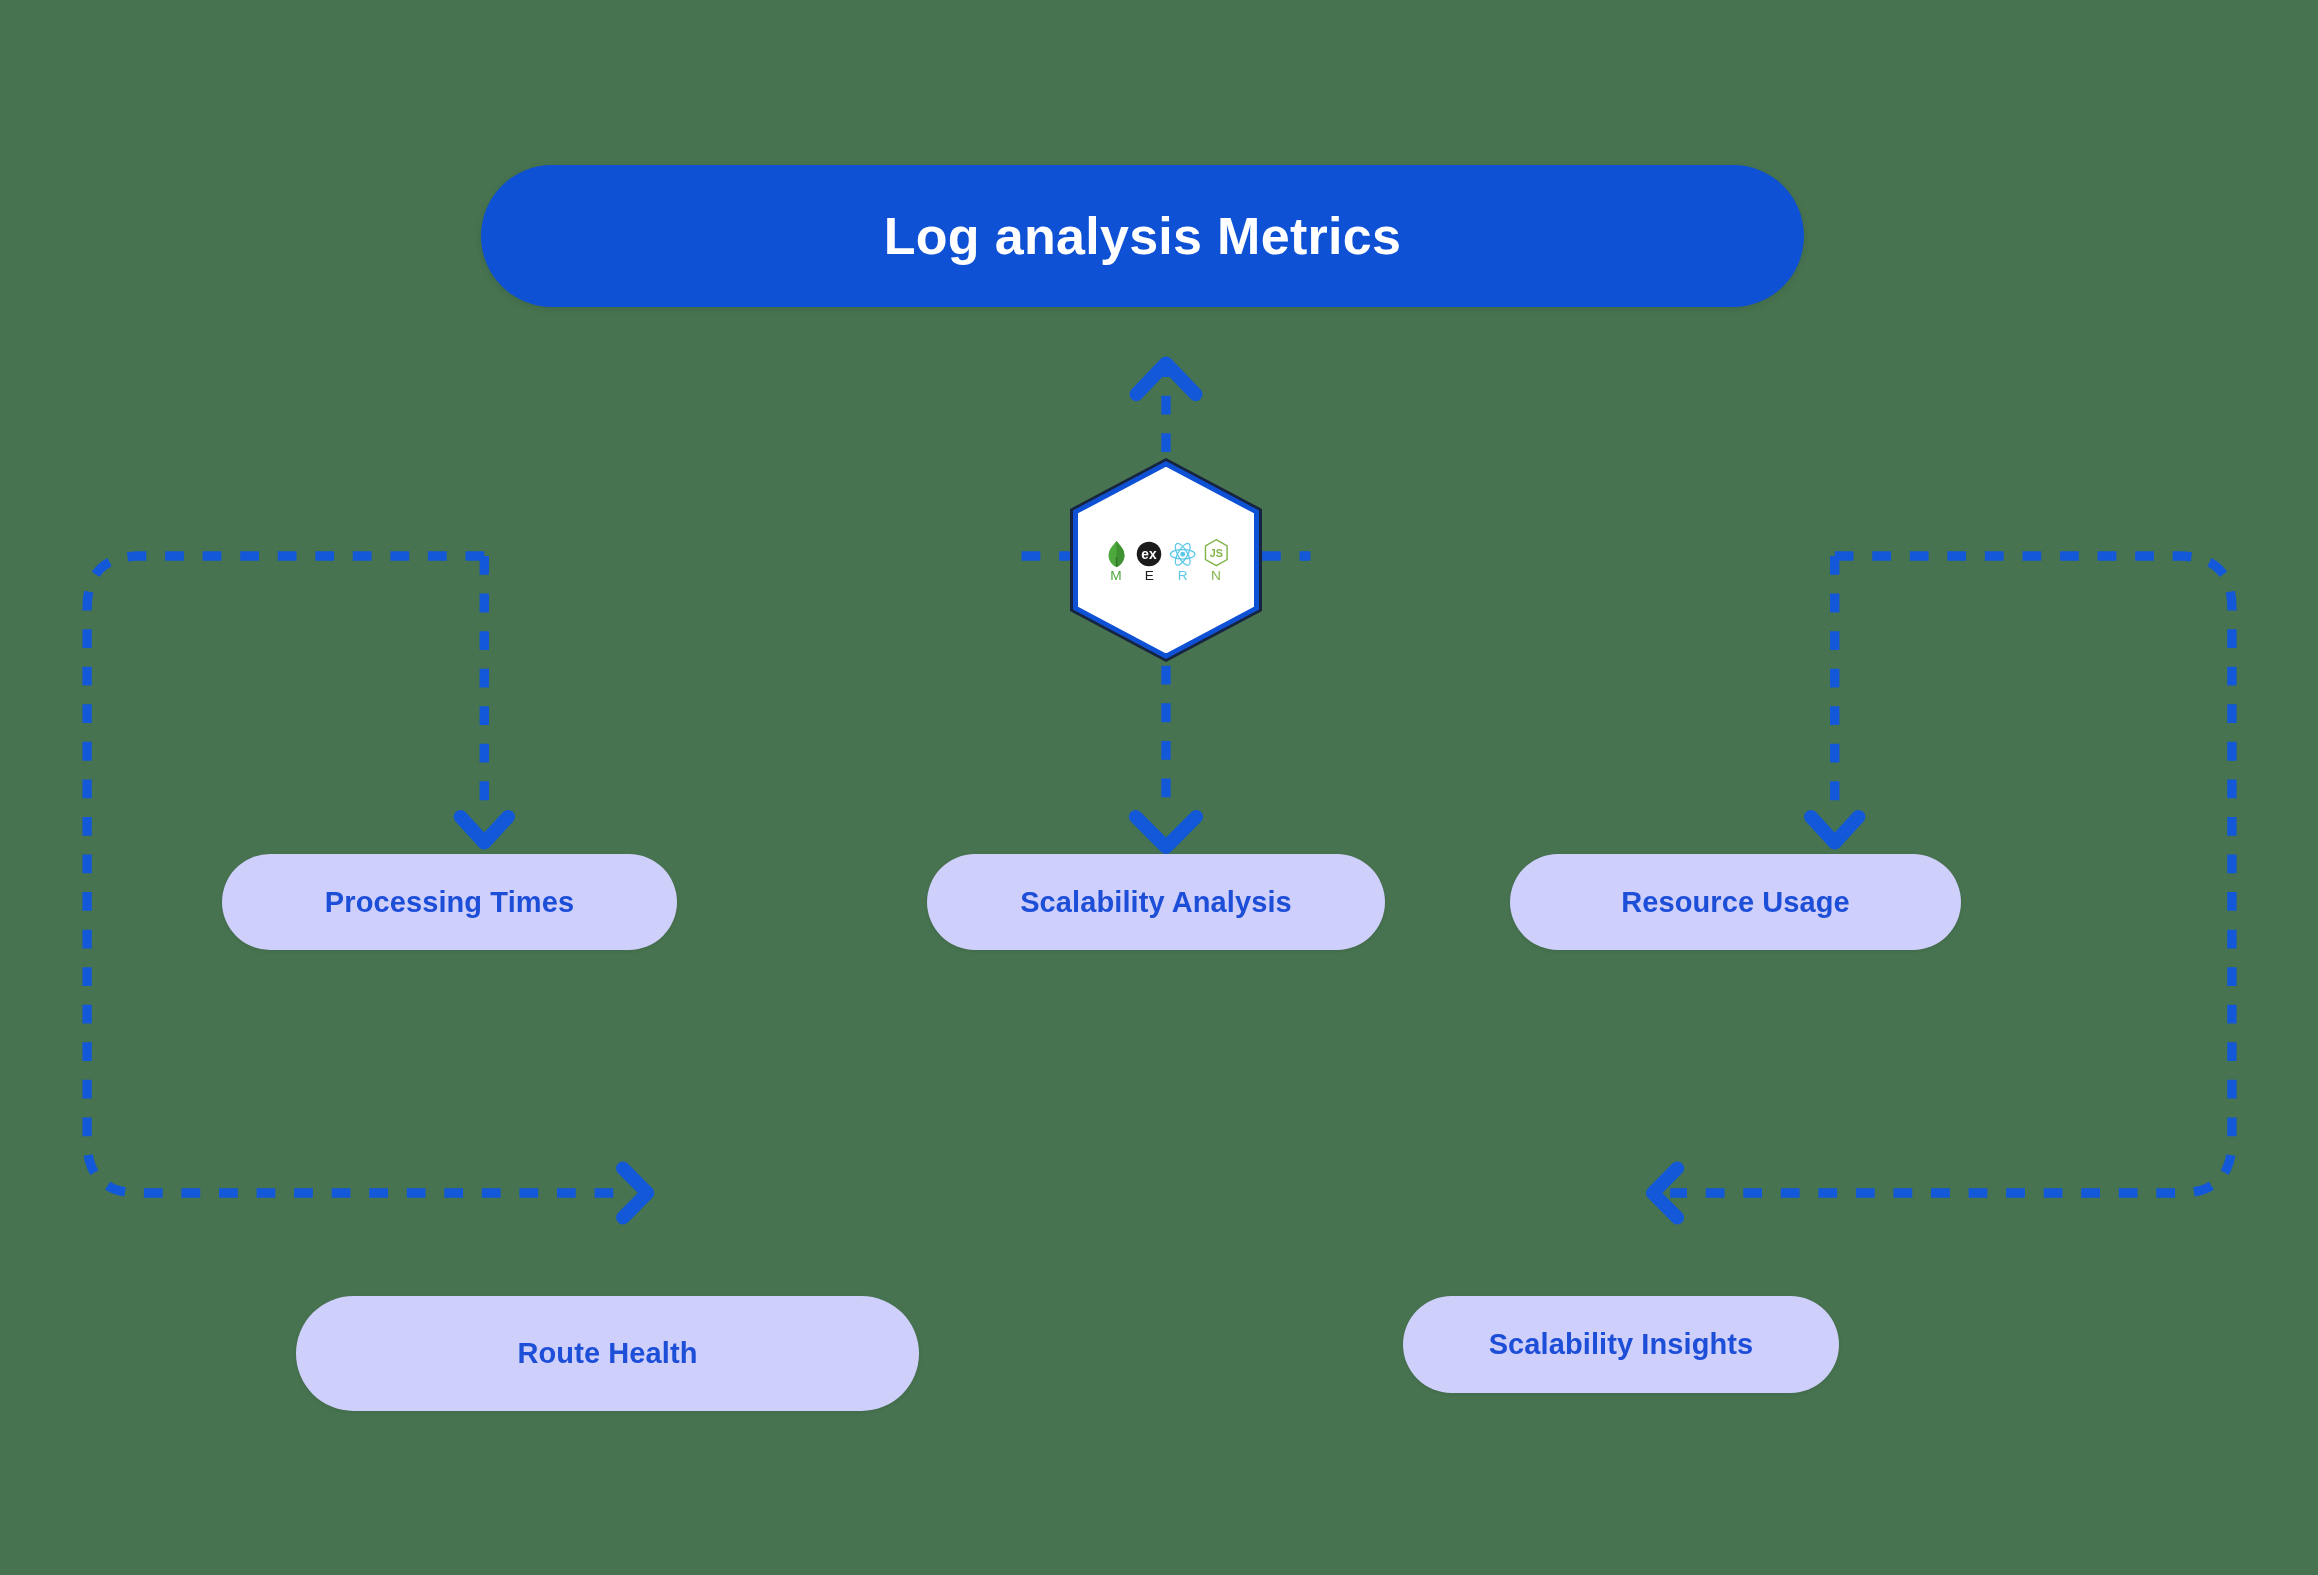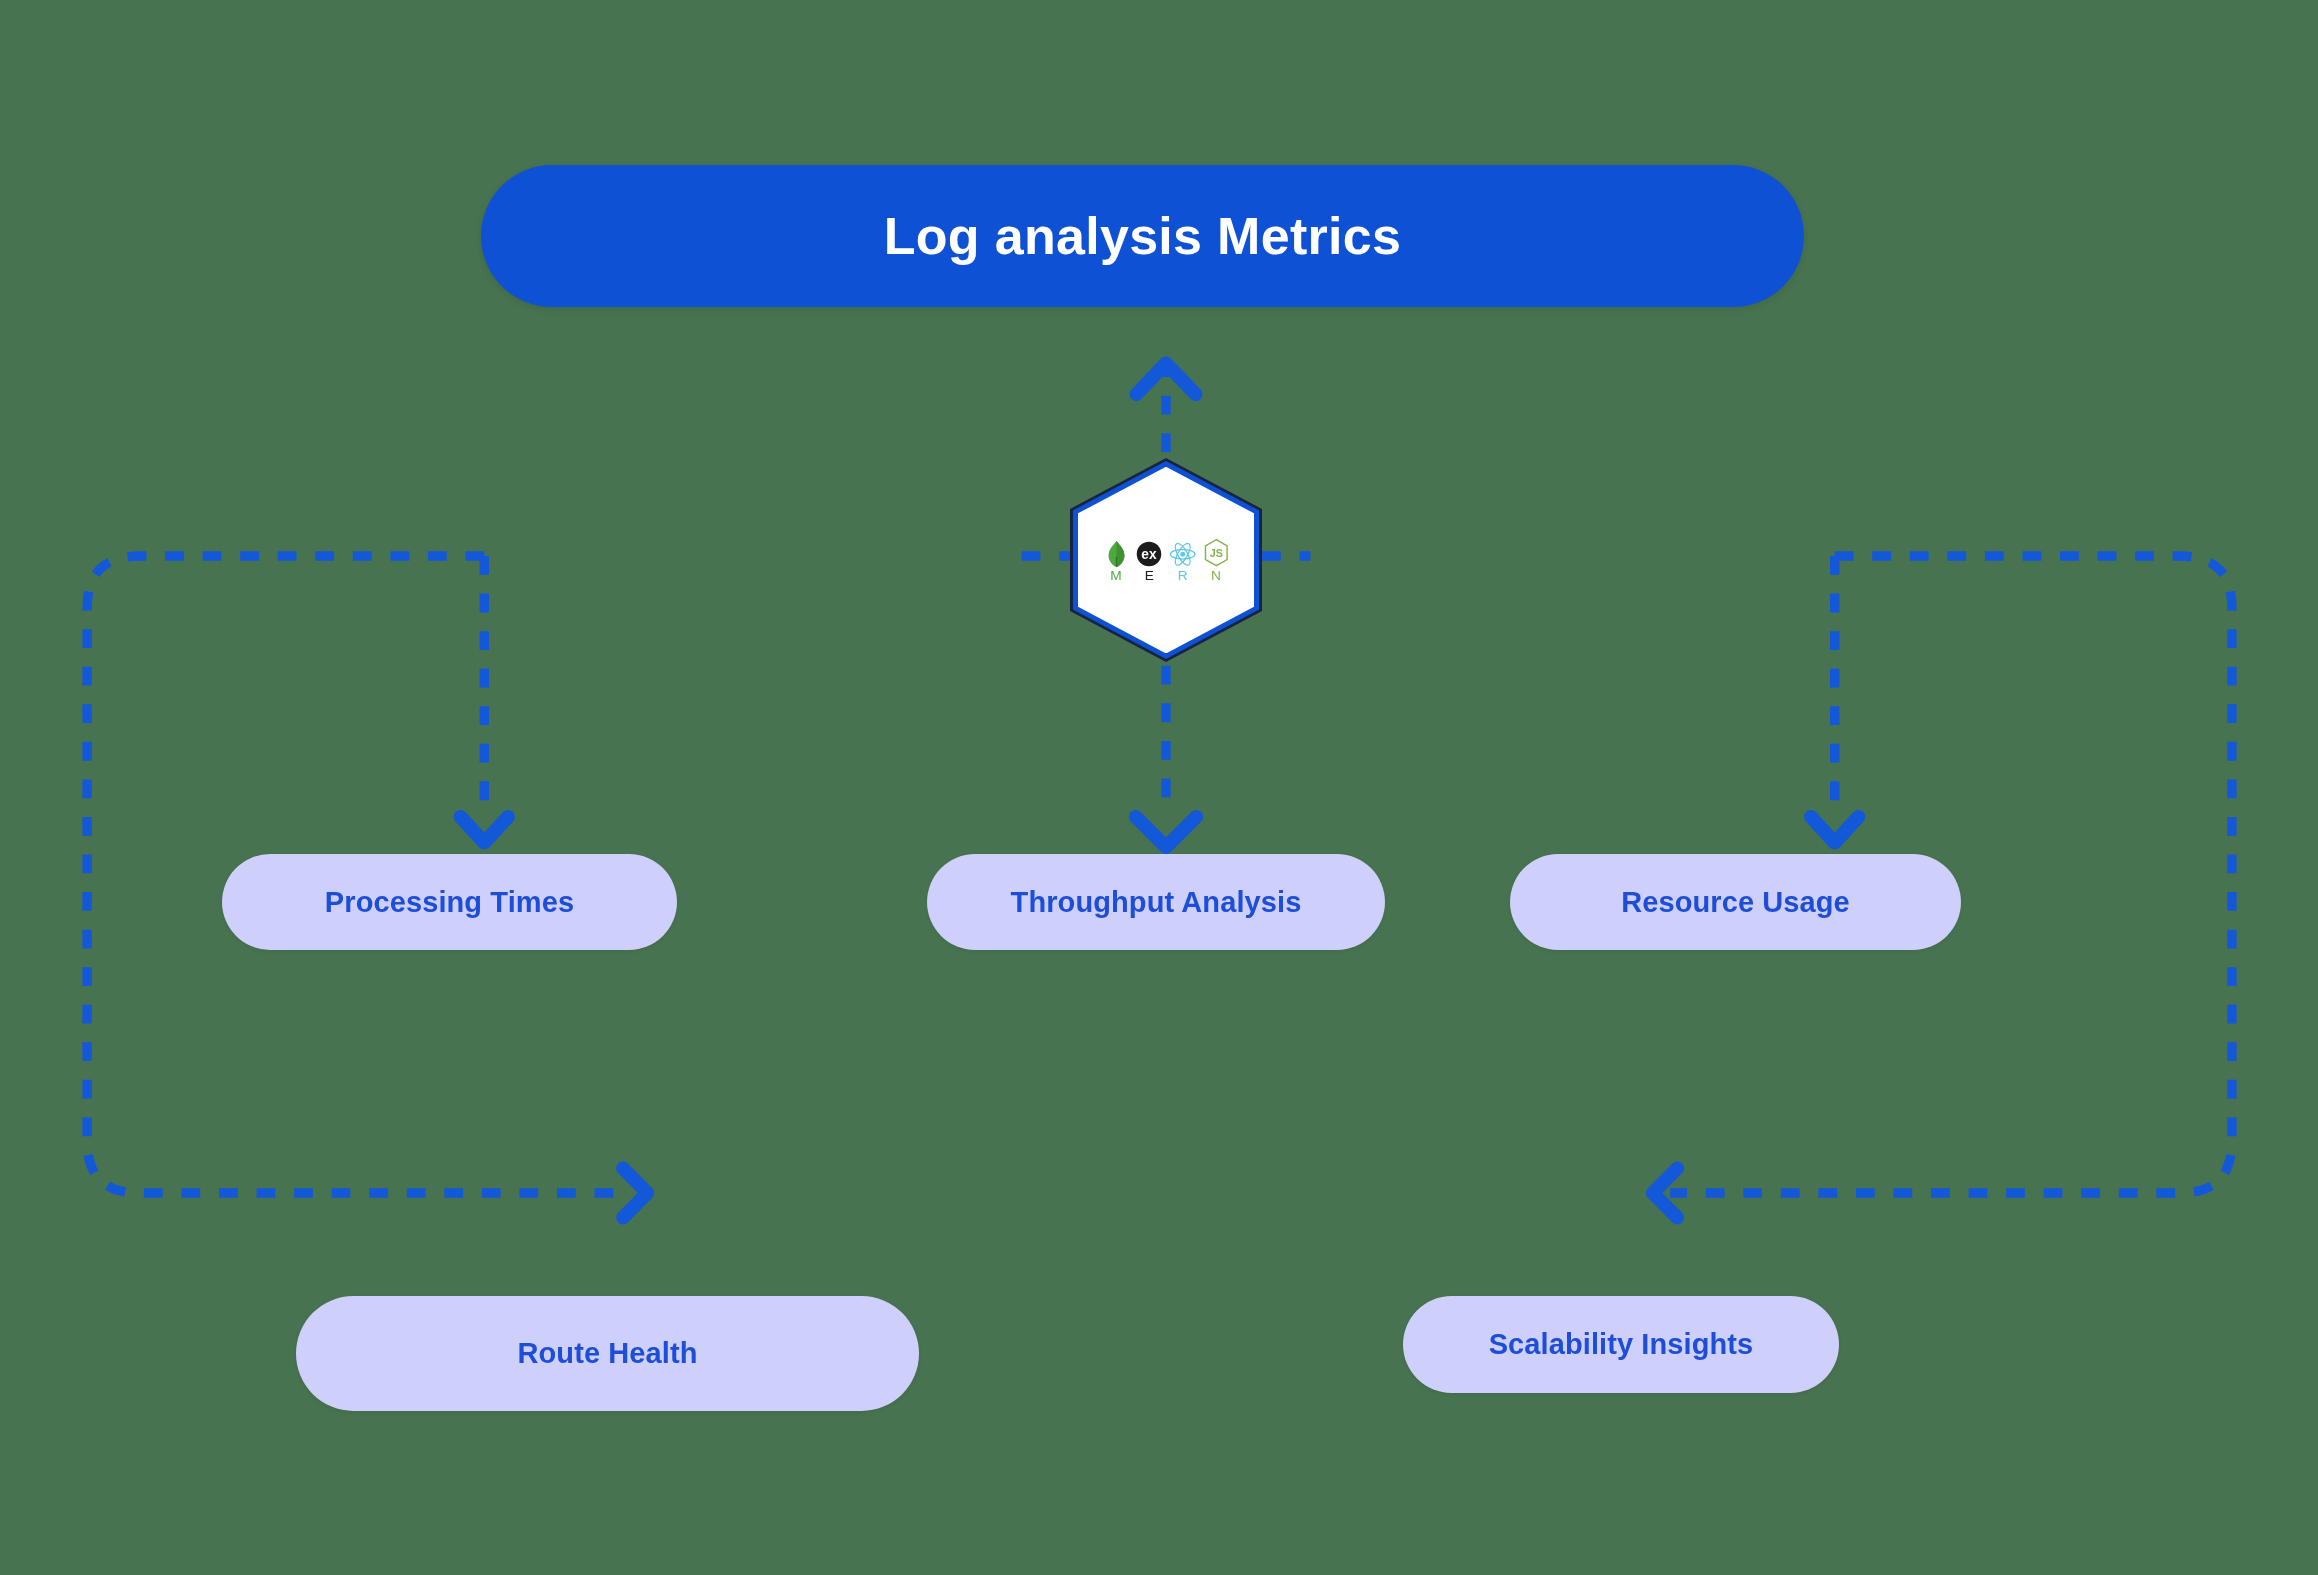--- a/index.html
+++ b/index.html
@@ -240,21 +240,21 @@
         <span class="ltr-n">N</span>
       </div>
     </div>
   </div>
 
   <div class="pill pill-processing">
     <span class="pill-label">Processing Times</span>
   </div>
 
   <div class="pill pill-throughput">
-    <span class="pill-label">Throughput Analysis</span>
+    <span class="pill-label">Scalability Analysis</span>
   </div>
 
   <div class="pill pill-resource">
     <span class="pill-label">Resource Usage</span>
   </div>
 
   <div class="pill pill-route">
     <span class="pill-label">Route Health</span>
   </div>
 

